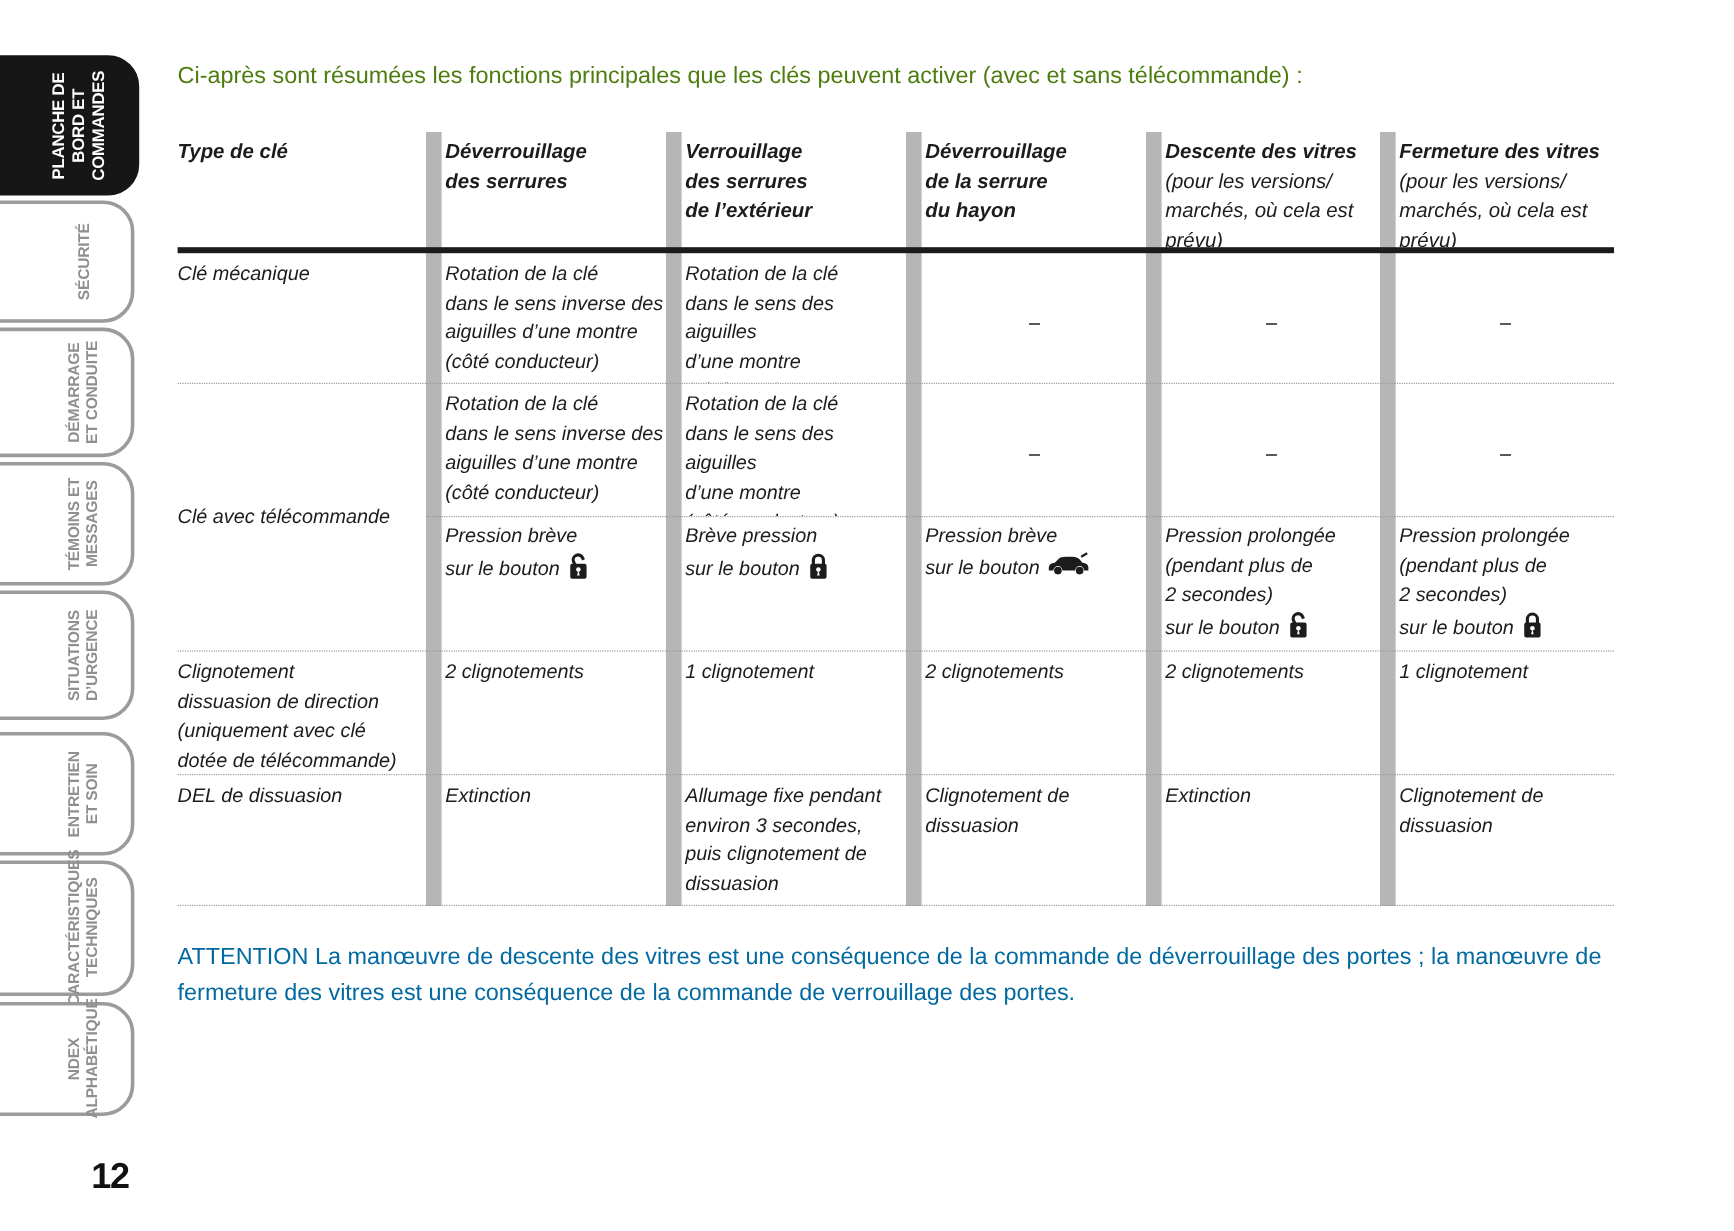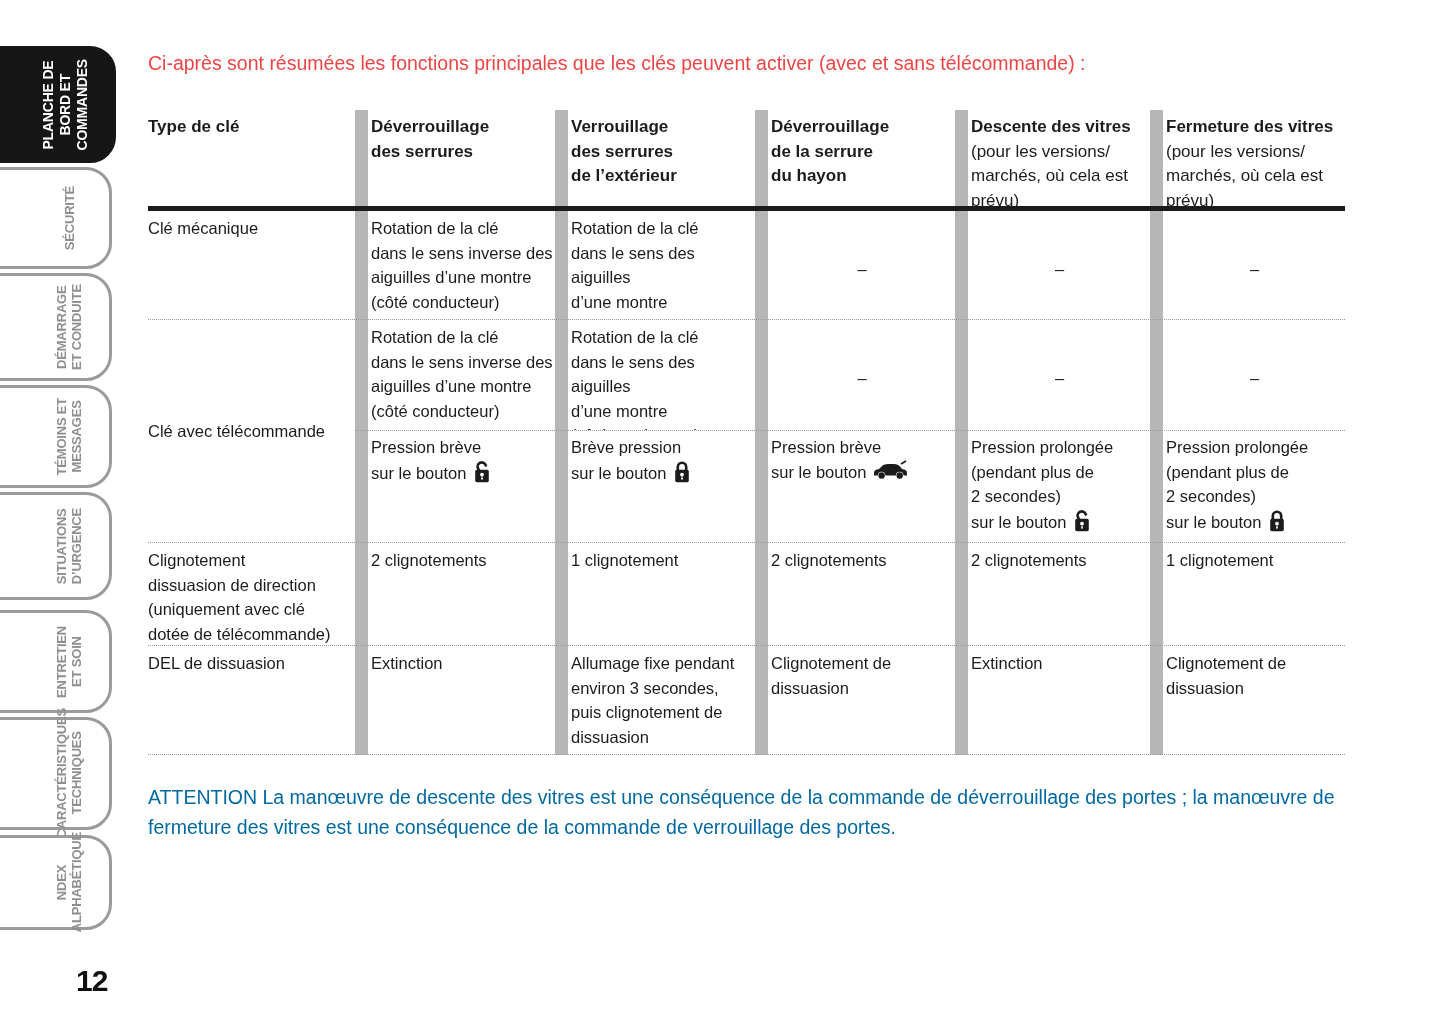--- a/index.html
+++ b/index.html
@@ -30,35 +30,36 @@
 
   .pagenum{
     position:absolute;left:76px;top:964px;
     font-size:30px;font-weight:bold;color:#111;letter-spacing:-1px;
   }
 
   
   .main{position:absolute;left:148px;top:0;width:1212px;}
   .intro{
     margin:0;padding-top:50px;
-    font-size:19.5px;line-height:26px;color:#ef4444;
+    font-size:19.5px;line-height:26px;color:#4d7c0f;
   }
 
   
   .ftable{
     margin-top:34px;width:1197px;position:relative;
     background-image:
       linear-gradient(#b6b6b6,#b6b6b6),
       linear-gradient(#b6b6b6,#b6b6b6),
       linear-gradient(#b6b6b6,#b6b6b6),
       linear-gradient(#b6b6b6,#b6b6b6),
       linear-gradient(#b6b6b6,#b6b6b6);
     background-position:207px 0,407px 0,607px 0,807px 0,1002px 0;
     background-size:13px 100%,13px 100%,13px 100%,13px 100%,13px 100%;
     background-repeat:no-repeat;
+    font-style:italic;
   }
   .trow{
     display:grid;
     grid-template-columns:207px 187px 187px 187px 182px 182px;
     column-gap:13px;
   }
   .thead{height:96px;border-bottom:5px solid #1b1b1b;}
   .r1{height:108px;border-bottom:1px dotted #9a9a9a;}
   .r2{grid-template-rows:110px 112px;border-bottom:1px dotted #9a9a9a;position:relative;}
   .r3{height:102px;border-bottom:1px dotted #9a9a9a;}

